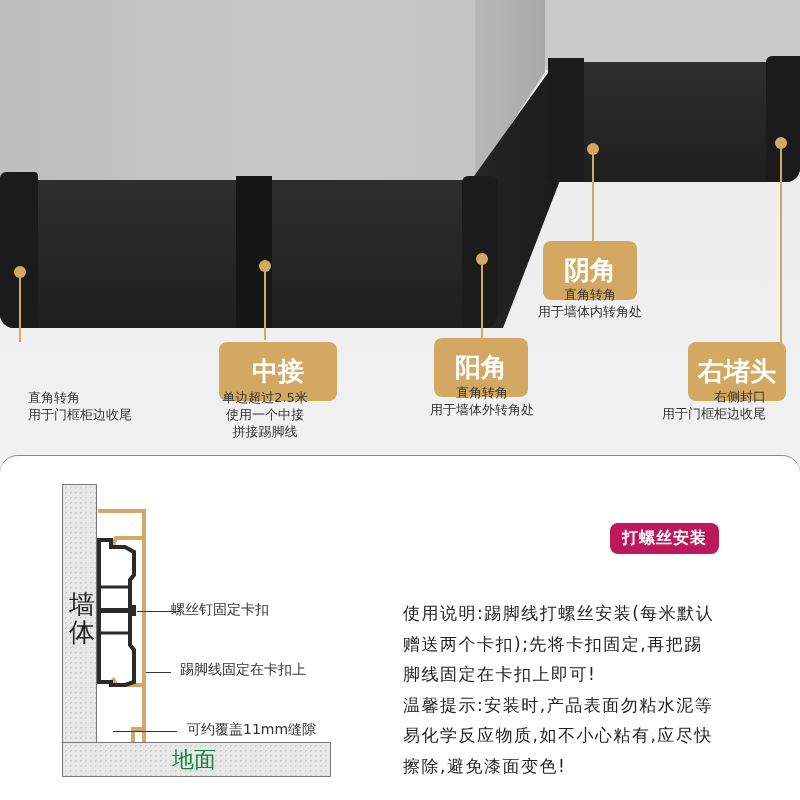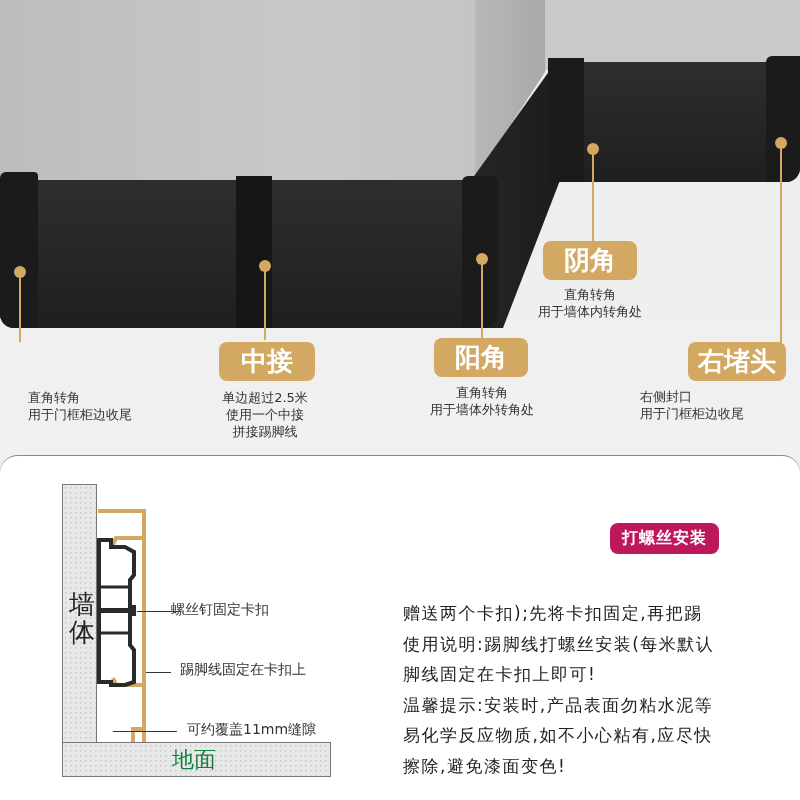--- a/index.html
+++ b/index.html
@@ -8,24 +8,24 @@
   .wall-left { position: absolute; left: 0; top: 0; width: 490px; height: 185px; background: linear-gradient(90deg, #bdbdbd, #c8c8c8 60%, #c4c4c4); }
   .wall-pillar { position: absolute; left: 475px; top: 0; width: 70px; height: 180px; background: linear-gradient(90deg, #b8b8b8, #a9a9a9); clip-path: polygon(0 0, 100% 0, 100% 40%, 0 100%); }
   .wall-right { position: absolute; left: 545px; top: 0; width: 255px; height: 70px; background: #c9c9c9; }
   .board { position: absolute; background: linear-gradient(#2e2e2e, #1f1f1f); }
   .board-left { left: 0; top: 180px; width: 495px; height: 148px; border-radius: 4px 0 0 14px; }
   .board-diag { left: 470px; top: 62px; width: 110px; height: 266px; background: linear-gradient(90deg,#262626,#1a1a1a); clip-path: polygon(0 45%, 78% 0, 100% 2%, 100% 25%, 30% 100%, 0 100%); }
   .board-right { left: 577px; top: 62px; width: 223px; height: 120px; border-radius: 0 0 14px 0; }
   .cap { position: absolute; background: #161616; }
   .dot { position: absolute; width: 12px; height: 12px; border-radius: 50%; background: #d3a862; }
   .line { position: absolute; width: 2px; background: #d3a862; }
-  .label { position: absolute; background: #d3a862; color: #fff; font-size: 26px; font-weight: bold; border-radius: 8px; padding: 2px 10px; text-align: center; white-space: nowrap; }
+  .label { position: absolute; background: #d3a862; color: #fff; font-size: 26px; font-weight: bold; border-radius: 8px; padding: 12px 10px; text-align: center; white-space: nowrap; }
   .desc { position: absolute; font-size: 13px; color: #333; line-height: 17px; text-align: center; white-space: nowrap; }
   .desc.left { text-align: left; }
-  .desc.right { text-align: left; }
+  .desc.right { text-align: right; }
   .panel { position: absolute; left: 0; top: 455px; width: 800px; height: 345px; background: #fff; border-top: 1px solid #888; border-radius: 18px 18px 0 0; }
   .concrete { position: absolute; background: #e8e8e8; border: 1px solid #777;
     background-image: radial-gradient(#cfcfcf 1px, transparent 1px); background-size: 5px 5px; }
   .wall-text { position: absolute; left: 68px; top: 590px; font-size: 26px; color: #222; width: 28px; line-height: 28px; text-align: center; }
   .floor-text { position: absolute; left: 172px; top: 745px; font-size: 22px; color: #15803d; }
   .callout-line { position: absolute; height: 1px; background: #333; }
   .callout { position: absolute; font-size: 14px; color: #333; white-space: nowrap; }
   .badge { position: absolute; left: 610px; top: 523px; background: #be185d; color: #fff; font-weight: bold; font-size: 16px; padding: 5px 12px; border-radius: 8px; letter-spacing: 1px; }
   .instr { position: absolute; left: 403px; top: 598px; width: 380px; font-size: 17px; line-height: 30.5px; color: #222; letter-spacing: 1.5px; }
   .instr p { margin: 0; }
@@ -55,21 +55,21 @@
   <div class="dot" style="left:587px;top:143px;"></div>
   <div class="line" style="left:592px;top:149px;height:95px;"></div>
   <div class="dot" style="left:775px;top:137px;"></div>
   <div class="line" style="left:780px;top:143px;height:200px;"></div>
 
   <div class="desc left" style="left:28px;top:389px;">
     <div>直角转角</div>
     <div>用于门框柜边收尾</div>
   </div>
 
-  <div class="label" style="left:219px;top:342px;width:96px;">中接</div>
+  <div class="label" style="left:219px;top:342px;width:118px;">中接</div>
   <div class="desc" style="left:205px;top:389px;width:120px;">
     <div>单边超过2.5米</div>
     <div>使用一个中接</div>
     <div>拼接踢脚线</div>
   </div>
 
   <div class="label" style="left:434px;top:338px;width:94px;">阳角</div>
   <div class="desc" style="left:412px;top:384px;width:140px;">
     <div>直角转角</div>
     <div>用于墙体外转角处</div>
@@ -108,19 +108,19 @@
 
 <div class="callout-line" style="left:137px;top:611px;width:43px;"></div>
 <div class="callout" style="left:171px;top:601px;">螺丝钉固定卡扣</div>
 <div class="callout-line" style="left:146px;top:672px;width:25px;"></div>
 <div class="callout" style="left:180px;top:661px;">踢脚线固定在卡扣上</div>
 <div class="callout-line" style="left:113px;top:731px;width:64px;"></div>
 <div class="callout" style="left:187px;top:721px;">可约覆盖11mm缝隙</div>
 
 <div class="badge">打螺丝安装</div>
 <div class="instr">
+  <p>使用说明:踢脚线打螺丝安装(每米默认</p>
   <p>赠送两个卡扣);先将卡扣固定,再把踢</p>
-  <p>使用说明:踢脚线打螺丝安装(每米默认</p>
   <p>脚线固定在卡扣上即可!</p>
   <p>温馨提示:安装时,产品表面勿粘水泥等</p>
   <p>易化学反应物质,如不小心粘有,应尽快</p>
   <p>擦除,避免漆面变色!</p>
 </div>
 
 </body></html>

